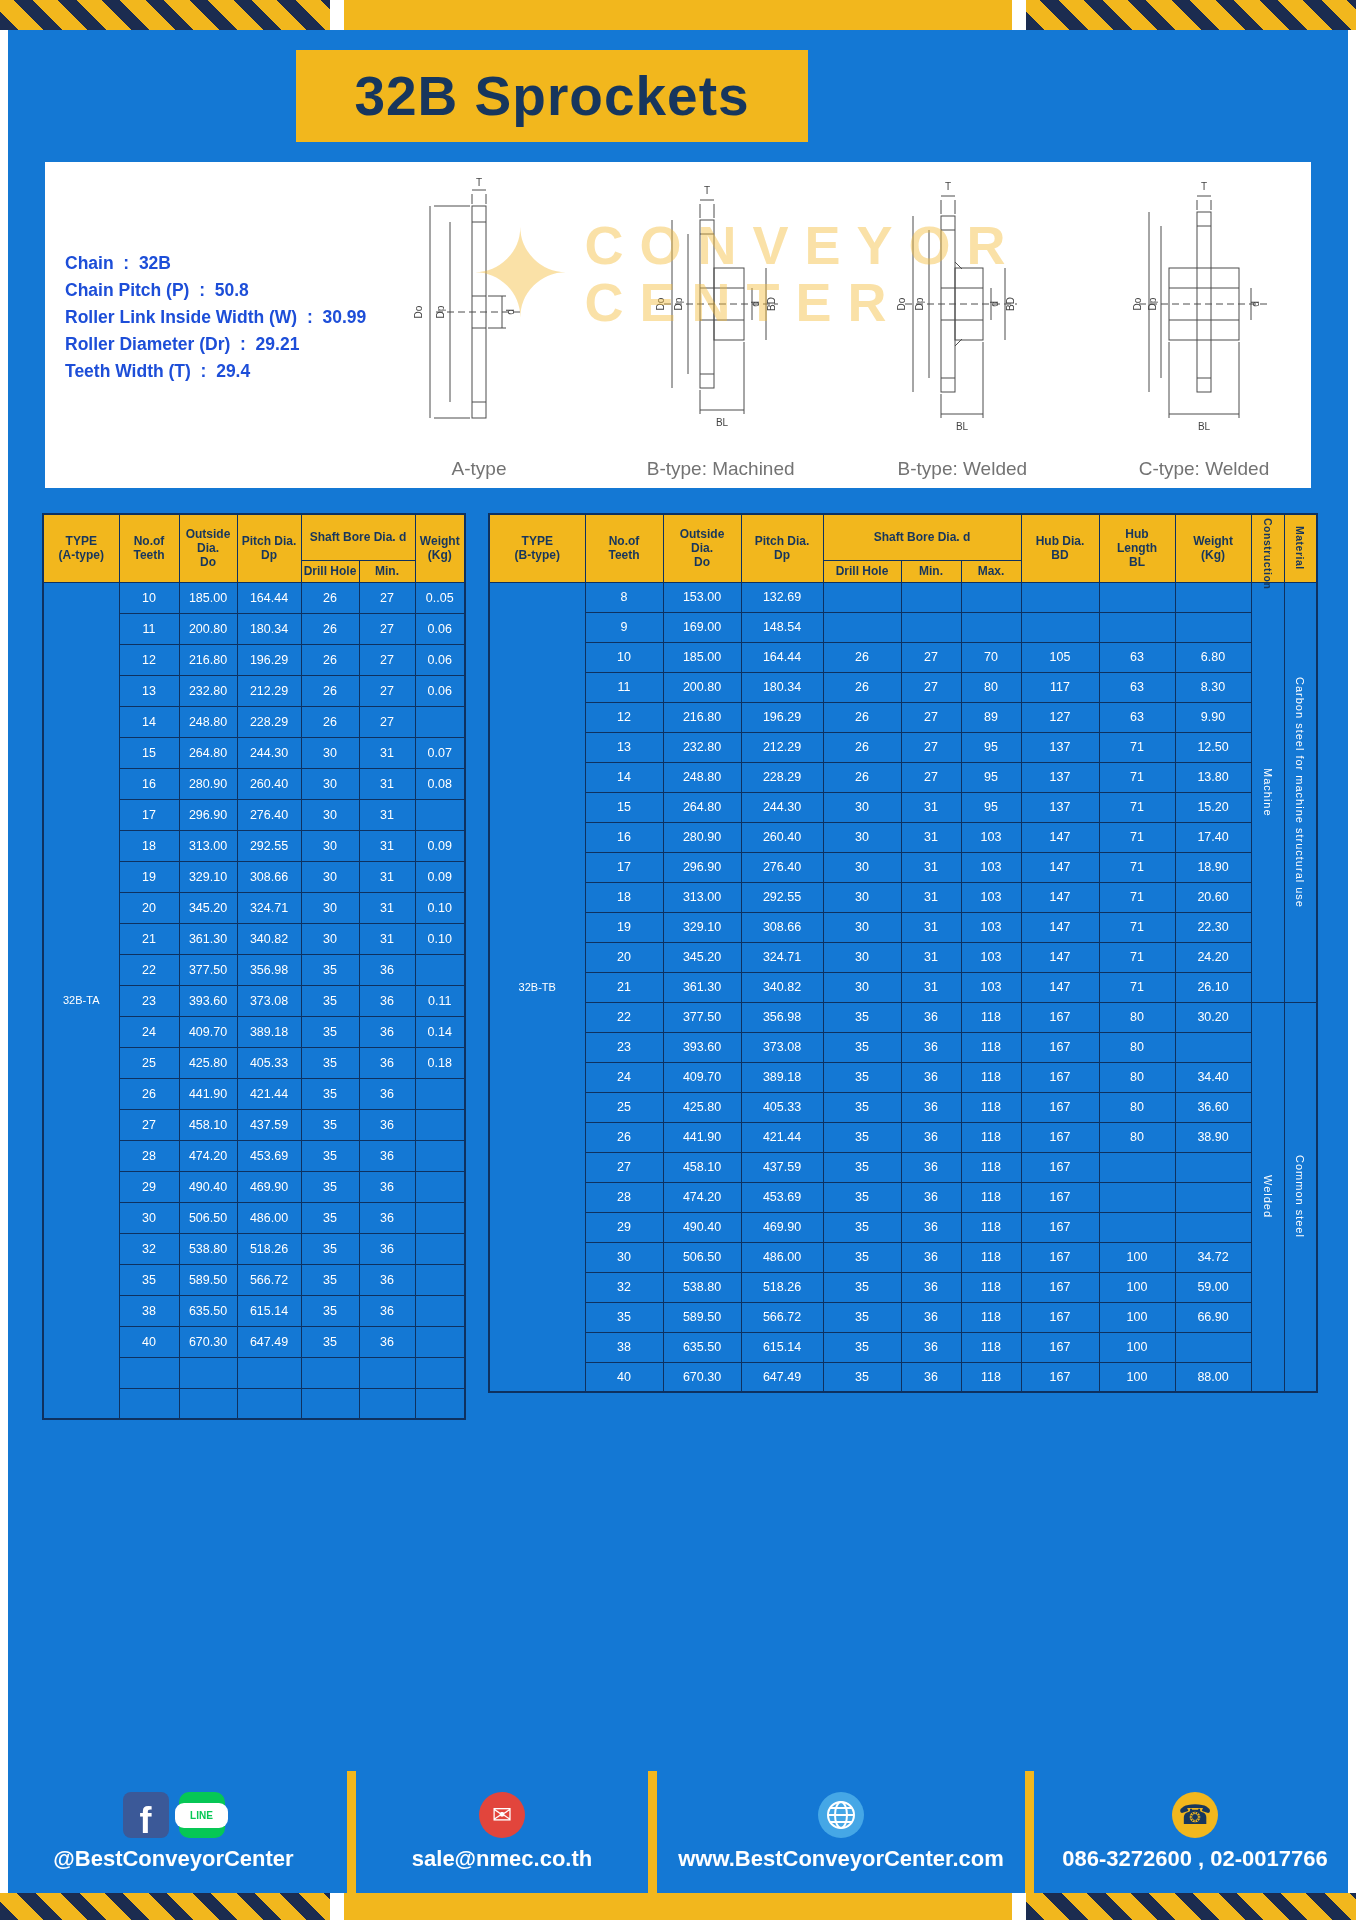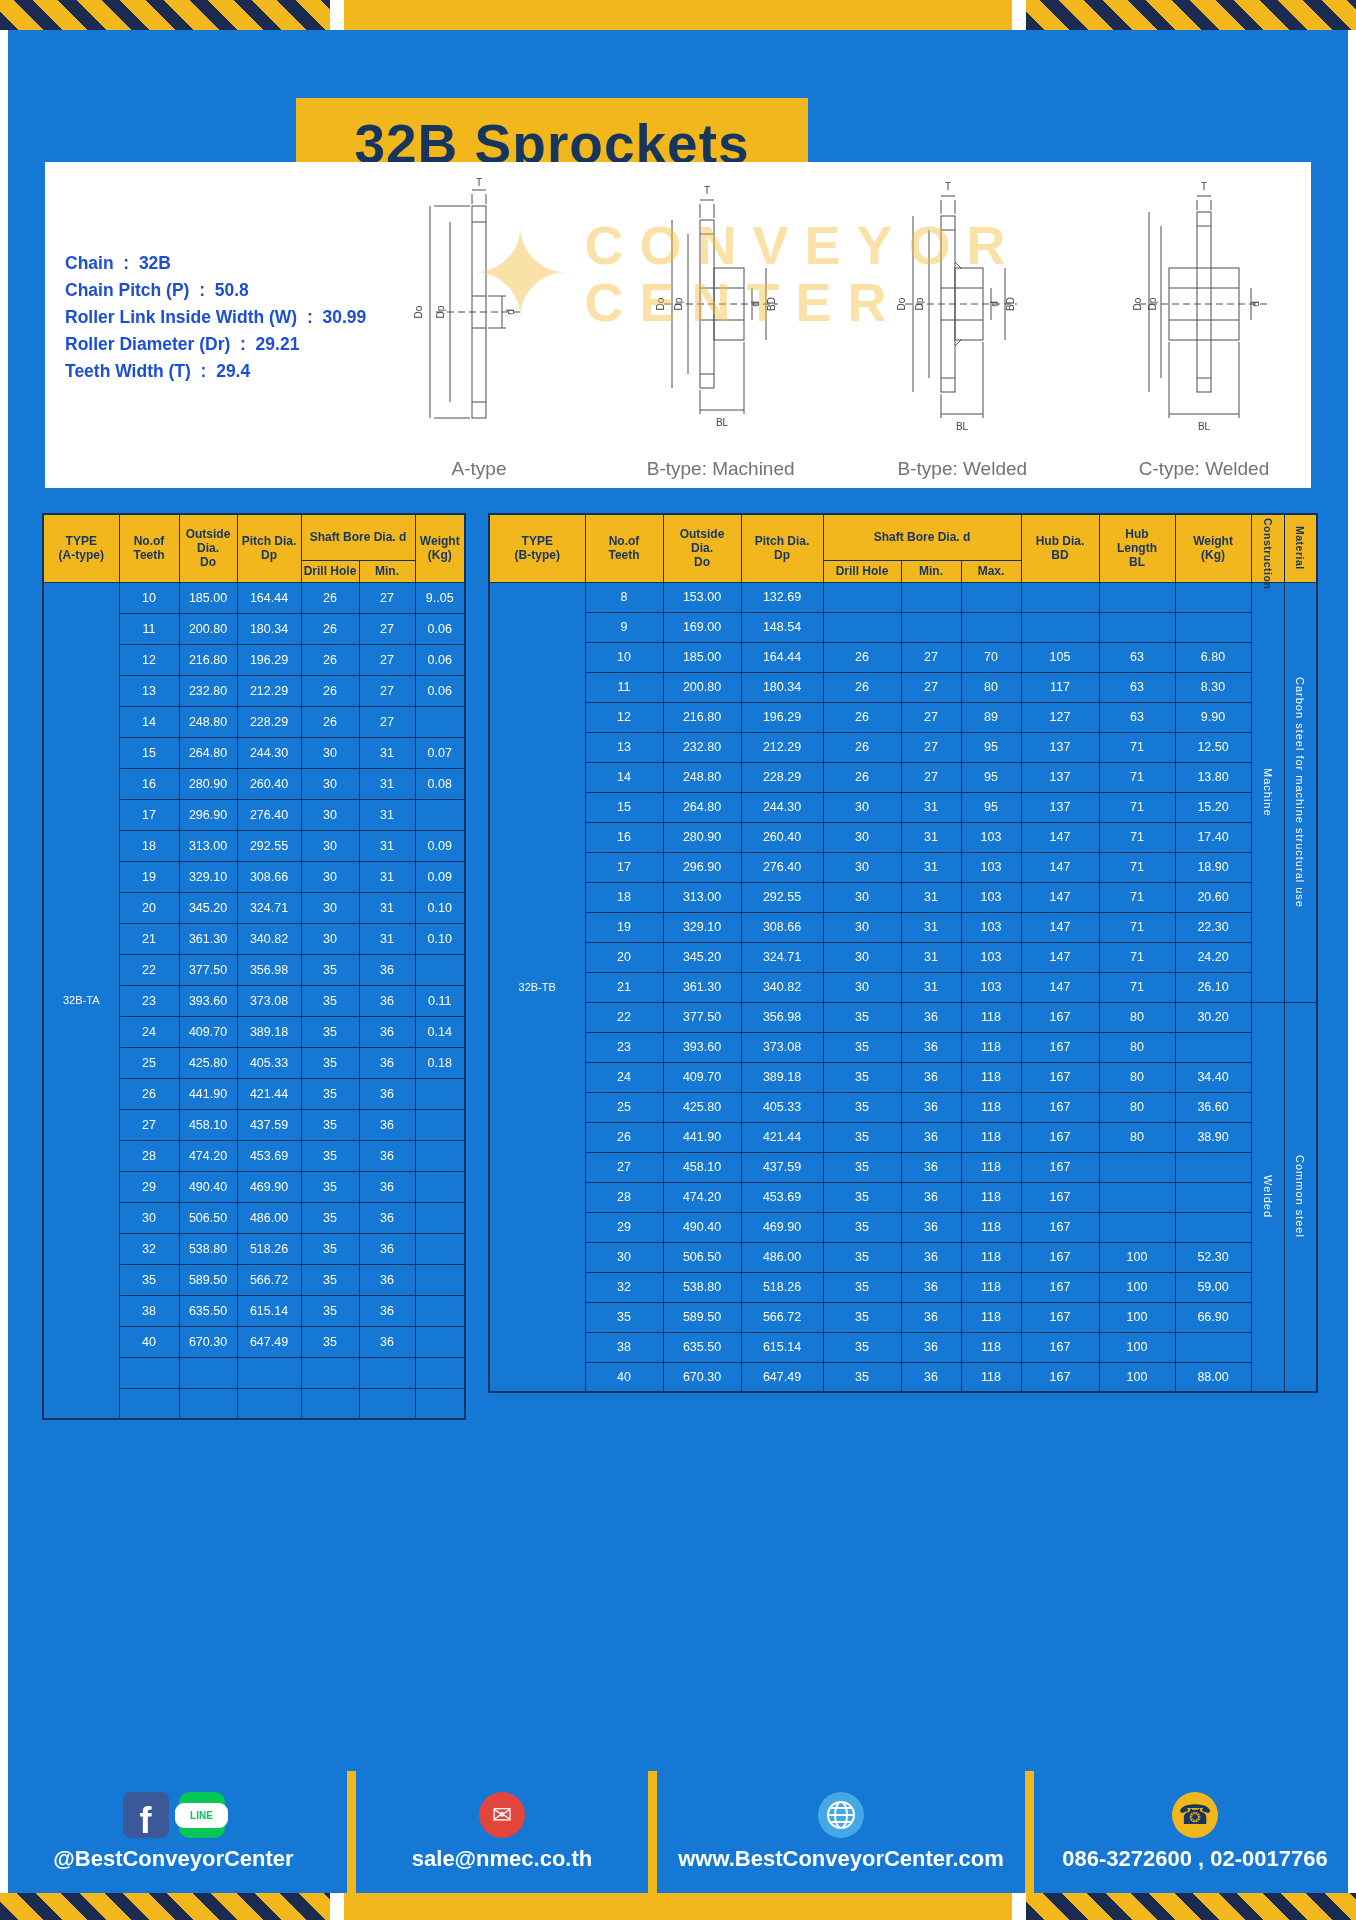--- a/index.html
+++ b/index.html
@@ -13,21 +13,21 @@
   .hazard { background:repeating-linear-gradient(45deg,#1b2c50 0 13px,#f2b71d 13px 31px); }
   .solid-yellow { background:#f2b71d; flex:1; }
   .bar .gap { width:14px; background:#ffffff; }
   .seg { width:330px; }
 
   .frame { position:absolute; top:30px; bottom:27px; width:8px; background:#ffffff; }
   .frame.left { left:0; } .frame.right { right:0; }
 
   
   .title-banner { position:absolute; left:296px; top:50px; width:512px; height:92px;
-    background:#f2b71d; display:flex; align-items:center; justify-content:center;margin-top:48px; }
+    background:#f2b71d; display:flex; align-items:center; justify-content:center; }
   .title-banner span { color:#17365d; font-size:55px; font-weight:bold; letter-spacing:1px; }
 
   
   .spec-box { position:absolute; left:45px; top:162px; width:1266px; height:326px; background:#ffffff; }
   .spec-lines { position:absolute; left:20px; top:88px; z-index:3; }
   .spec-line { color:#1d4ed8; font-weight:bold; font-size:17.5px; line-height:27px; white-space:pre; }
 
   .figures { position:absolute; right:12px; top:6px; width:915px; height:312px;
     display:flex; justify-content:space-between; align-items:flex-end; z-index:1; }
   .figures figure { text-align:center; }
@@ -270,21 +270,21 @@
         </tr>
       </thead>
       <tbody>
           <tr>
             <td rowspan="27" class="type-cell">32B-TA</td>
             <td>10</td>
             <td>185.00</td>
             <td>164.44</td>
             <td>26</td>
             <td>27</td>
-            <td>9..05</td>
+            <td>0..05</td>
           </tr>
           <tr>
             <td>11</td>
             <td>200.80</td>
             <td>180.34</td>
             <td>26</td>
             <td>27</td>
             <td>0.06</td>
           </tr>
           <tr>
@@ -783,21 +783,21 @@
           </tr>
           <tr>
             <td>30</td>
             <td>506.50</td>
             <td>486.00</td>
             <td>35</td>
             <td>36</td>
             <td>118</td>
             <td>167</td>
             <td>100</td>
-            <td>52.30</td>
+            <td>34.72</td>
           </tr>
           <tr>
             <td>32</td>
             <td>538.80</td>
             <td>518.26</td>
             <td>35</td>
             <td>36</td>
             <td>118</td>
             <td>167</td>
             <td>100</td>

